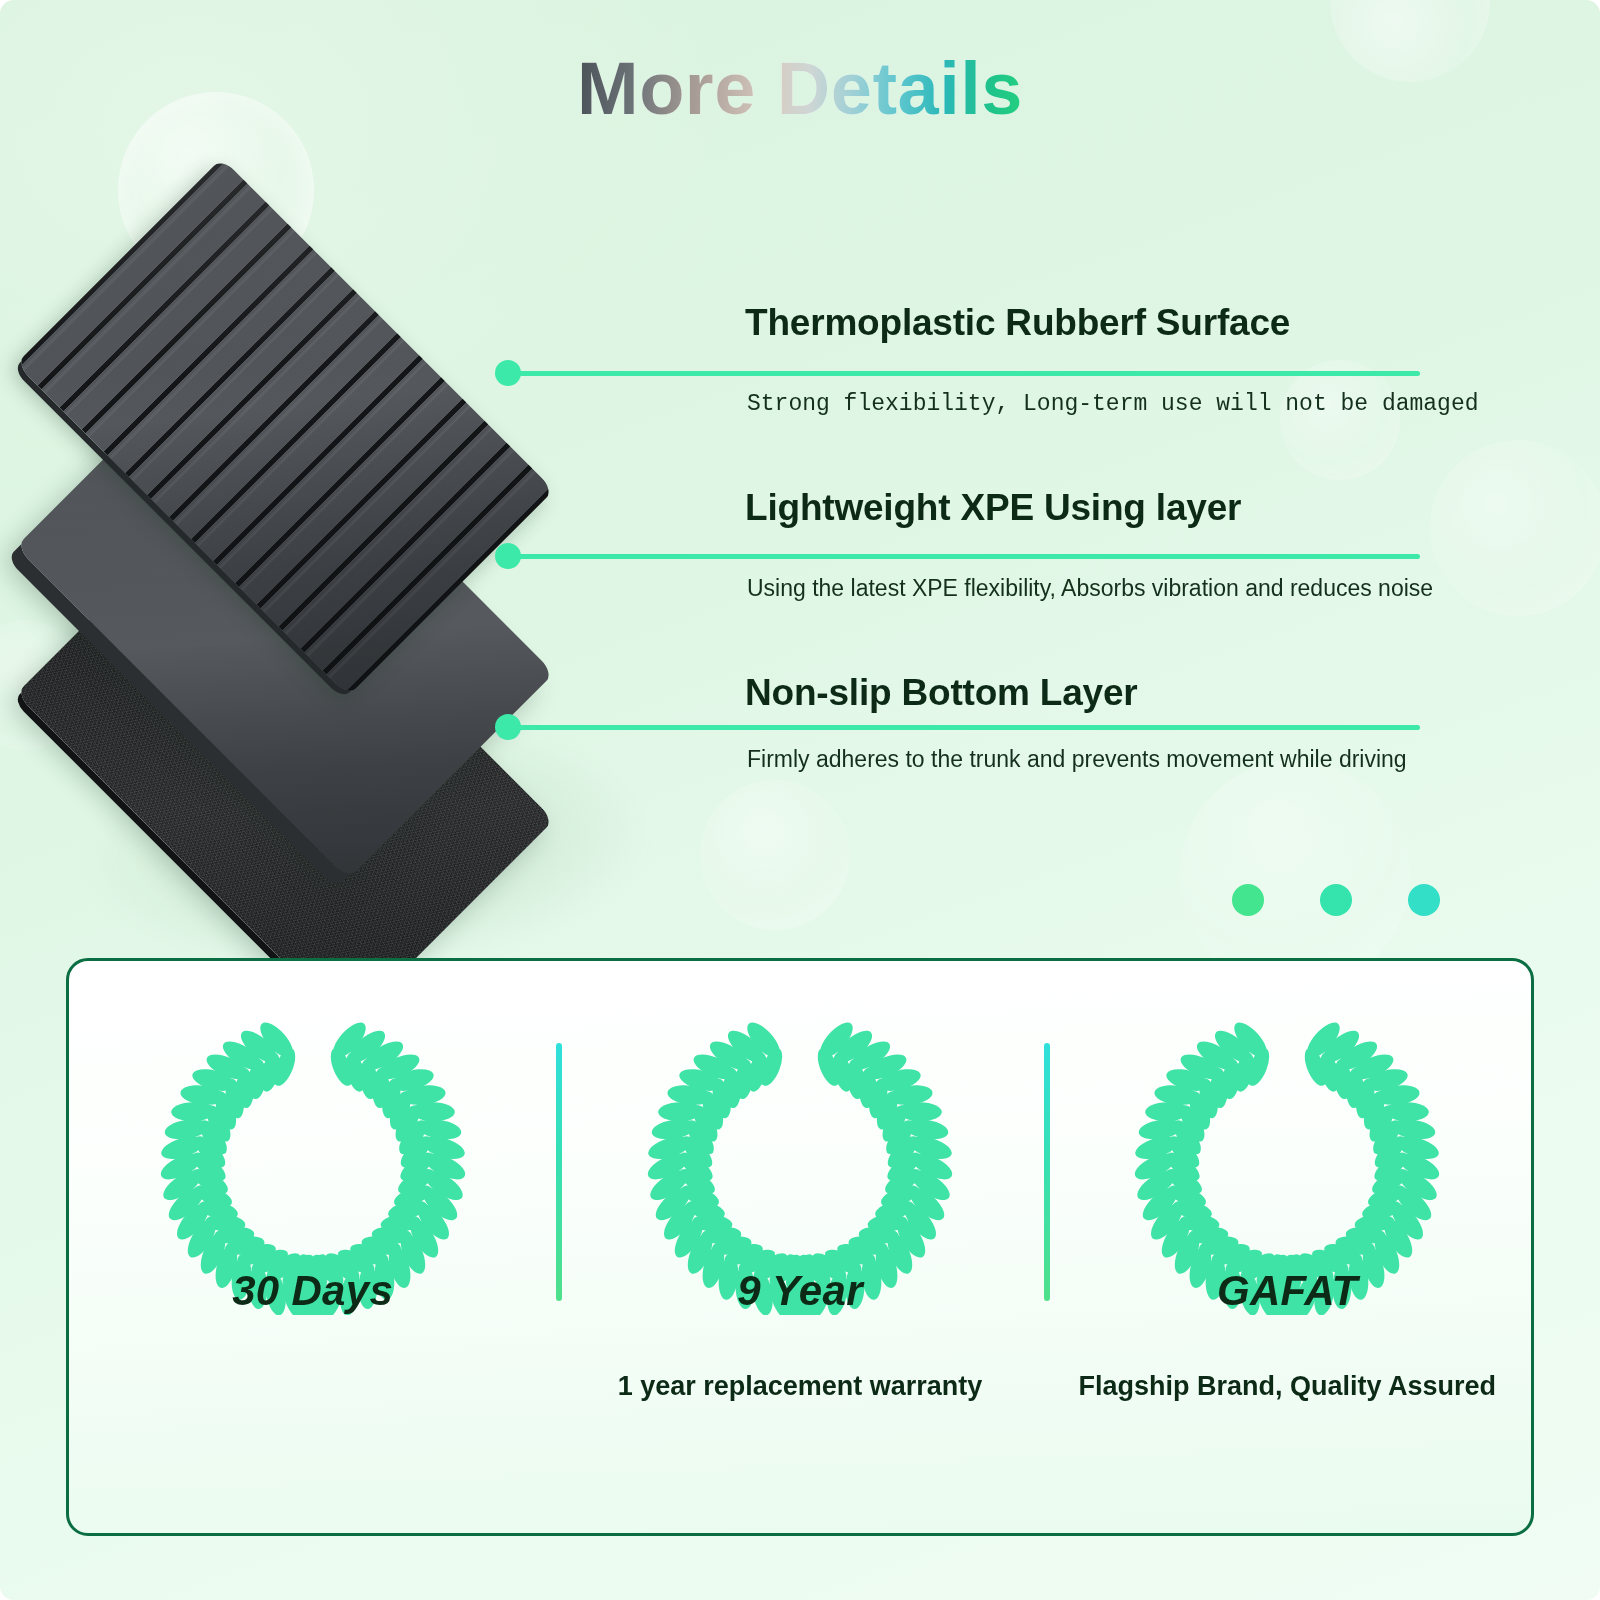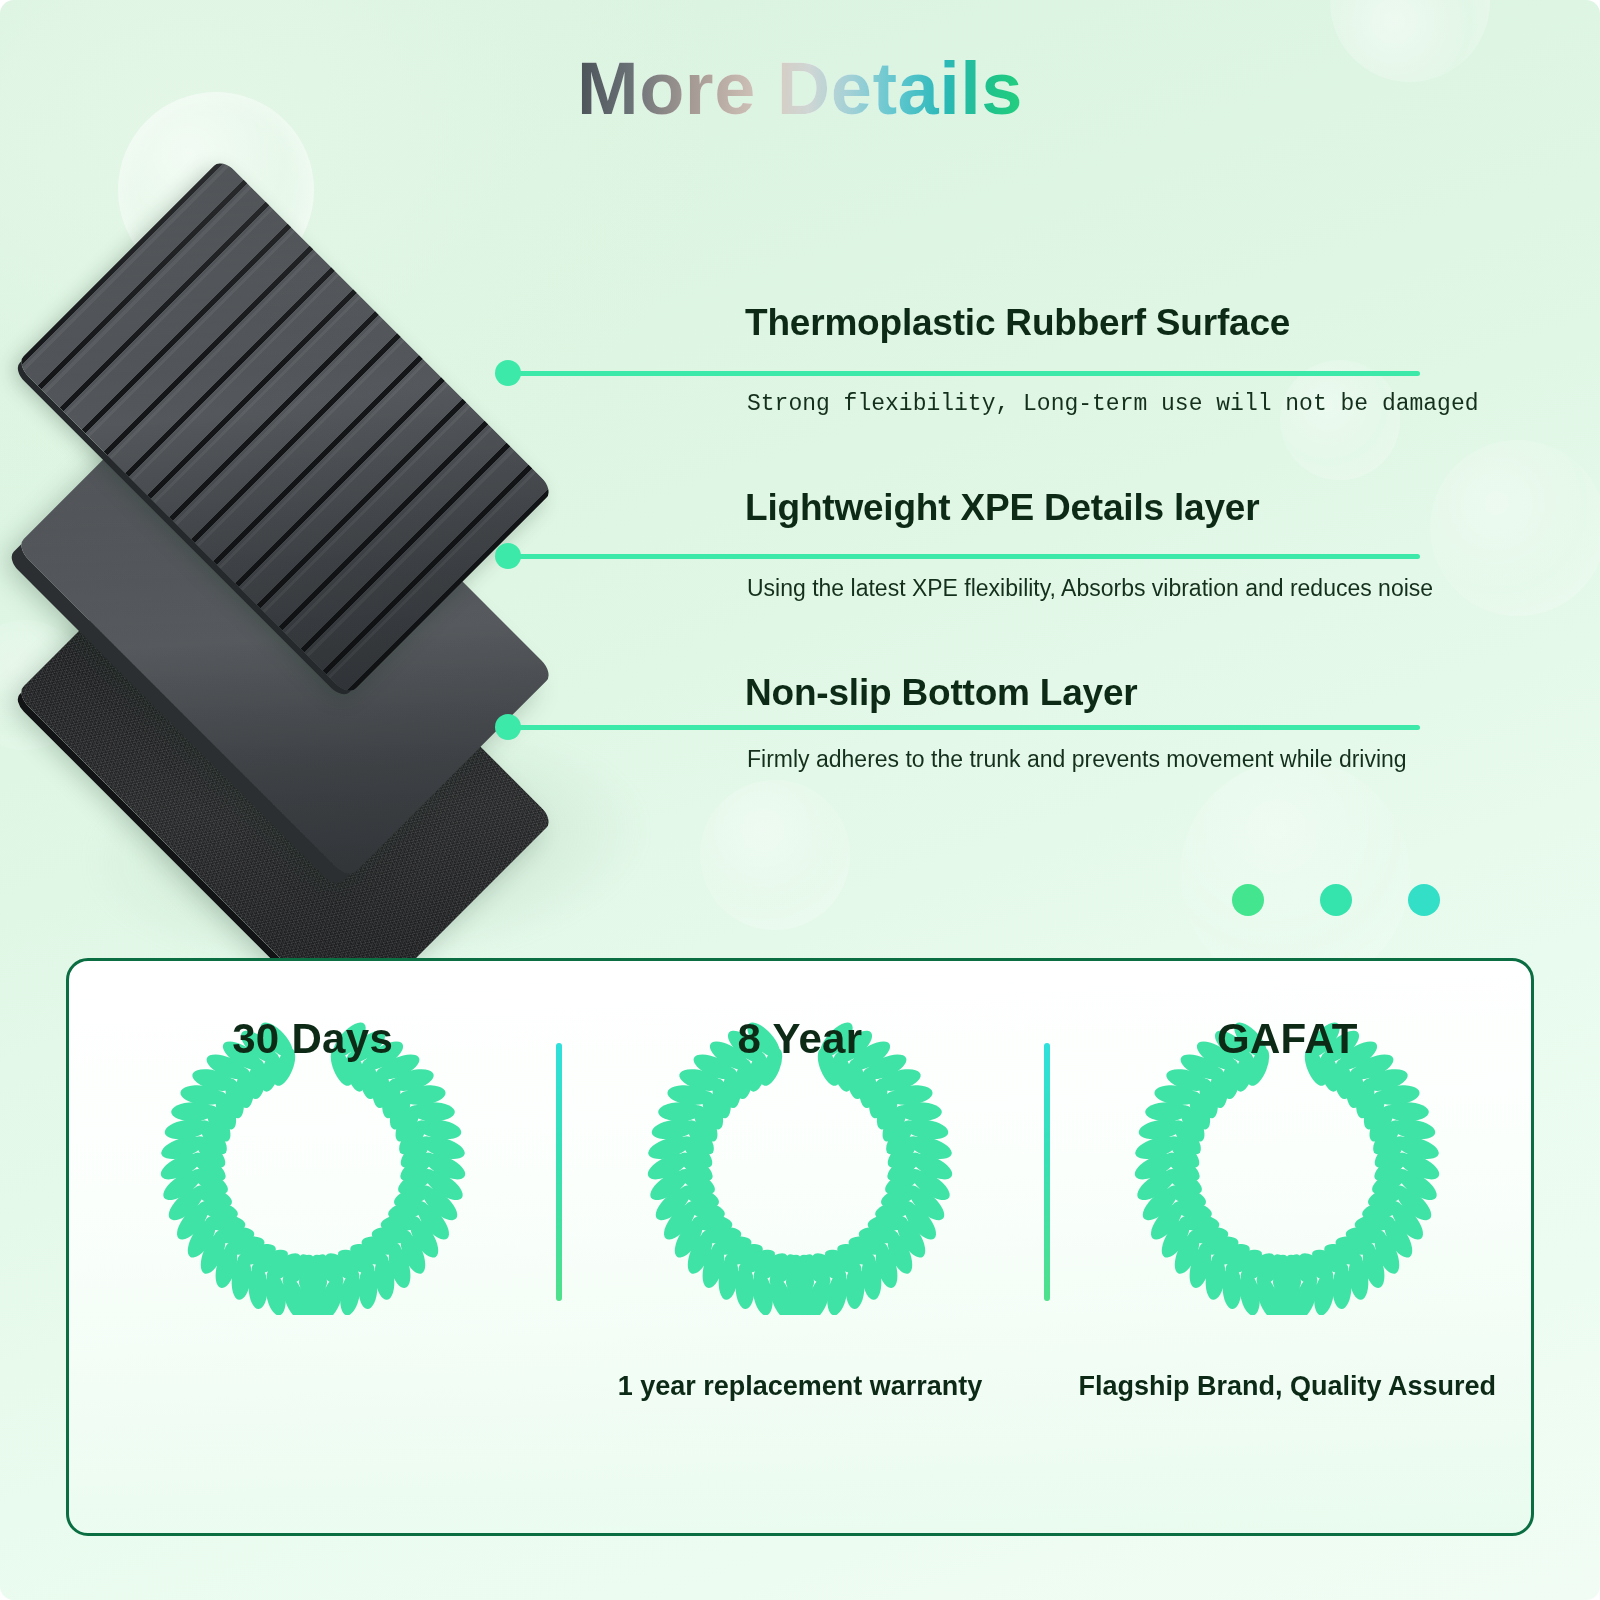--- a/index.html
+++ b/index.html
@@ -220,22 +220,23 @@
     flex: 1 1 0;
     display: flex;
     flex-direction: column;
     align-items: center;
     padding-top: 54px;
   }
   .wreath-wrap {
     position: relative;
     width: 330px; height: 300px;
     display: flex;
-    align-items: flex-start;
+    align-items: flex-end;
     justify-content: center;
+    font-style: italic;
   }
   .wreath-wrap svg { position: absolute; left: 0; top: 0; width: 330px; height: 300px; }
   .badge-label {
     position: relative;
     z-index: 2;
     font-size: 42px;
     font-weight: bold;
     color: #0c2a16;
     letter-spacing: 0.3px;
   }
@@ -297,21 +298,21 @@
   <div class="callout">
     <div class="dot" style="left:495px; top:360px;"></div>
     <div class="lead" style="left:516px; top:371px; width:904px;"></div>
     <h3 style="left:745px; top:302px;">Thermoplastic Rubberf Surface</h3>
     <p style="left:747px; top:391px;font-family:Liberation Mono, monospace;">Strong flexibility, Long-term use will not be damaged</p>
   </div>
 
   <div class="callout">
     <div class="dot" style="left:495px; top:543px;"></div>
     <div class="lead" style="left:516px; top:554px; width:904px;"></div>
-    <h3 style="left:745px; top:487px;">Lightweight XPE Details layer</h3>
+    <h3 style="left:745px; top:487px;">Lightweight XPE Using layer</h3>
     <p style="left:747px; top:575px;">Using the latest XPE flexibility, Absorbs vibration and reduces noise</p>
   </div>
 
   <div class="callout">
     <div class="dot" style="left:495px; top:714px;"></div>
     <div class="lead" style="left:516px; top:725px; width:904px;"></div>
     <h3 style="left:745px; top:672px;">Non-slip Bottom Layer</h3>
     <p style="left:747px; top:746px;">Firmly adheres to the trunk and prevents movement while driving</p>
   </div>
 
@@ -504,21 +505,21 @@
                 <ellipse cx="0" cy="0" rx="20" ry="8.5" transform="translate(208.29,246.56) rotate(27.40)"></ellipse>
                 <ellipse cx="0" cy="0" rx="22" ry="9.5" transform="translate(219.95,272.02) rotate(91.40)"></ellipse>
                 <ellipse cx="0" cy="0" rx="20" ry="8.5" transform="translate(194.36,251.77) rotate(35.60)"></ellipse>
                 <ellipse cx="0" cy="0" rx="22" ry="9.5" transform="translate(202.27,278.63) rotate(99.60)"></ellipse>
                 <ellipse cx="0" cy="0" rx="20" ry="8.5" transform="translate(179.83,254.94) rotate(43.80)"></ellipse>
                 <ellipse cx="0" cy="0" rx="22" ry="9.5" transform="translate(183.83,282.65) rotate(107.80)"></ellipse>
                 <ellipse cx="0" cy="0" rx="20" ry="8.5" transform="translate(165.00,256.00) rotate(52.00)"></ellipse>
                 <ellipse cx="0" cy="0" rx="22" ry="9.5" transform="translate(165.00,284.00) rotate(116.00)"></ellipse>
               </g>
           </svg>
-          <span class="badge-label">8 Year</span>
+          <span class="badge-label">9 Year</span>
         </div>
         <div class="badge-caption">1 year replacement warranty</div>
       </div>
 
       <div class="badge">
         <div class="wreath-wrap">
           <svg viewBox="0 0 330 300">
             <g class="wreath-leaves" fill="#3fe3a6">
                 <ellipse cx="0" cy="0" rx="20" ry="8.5" transform="translate(136.33,52.03) rotate(292.00)"></ellipse>
                 <ellipse cx="0" cy="0" rx="22" ry="9.5" transform="translate(128.62,25.11) rotate(228.00)"></ellipse>

